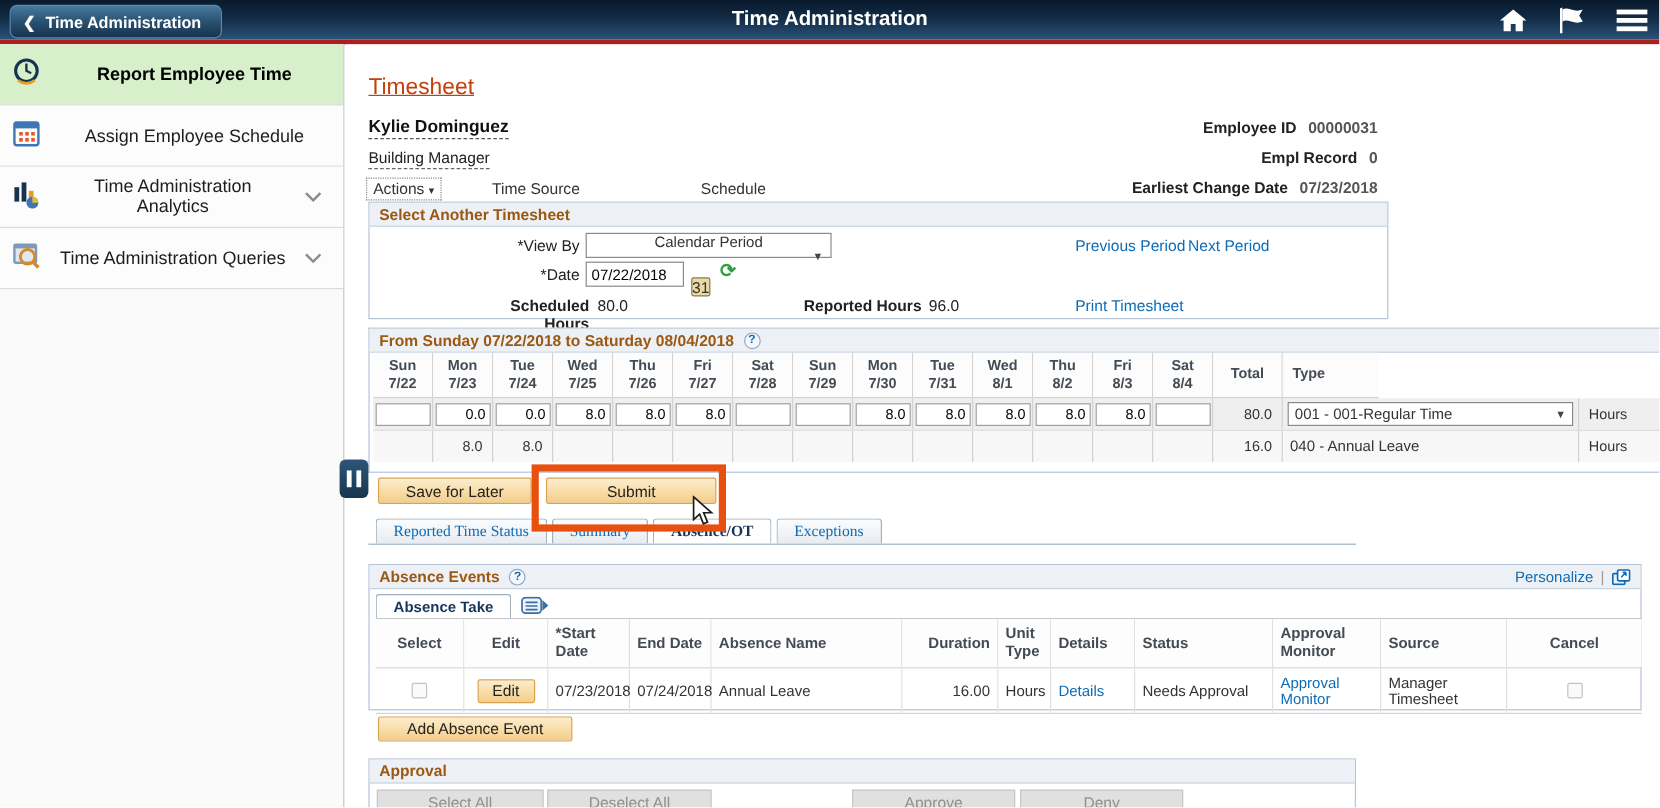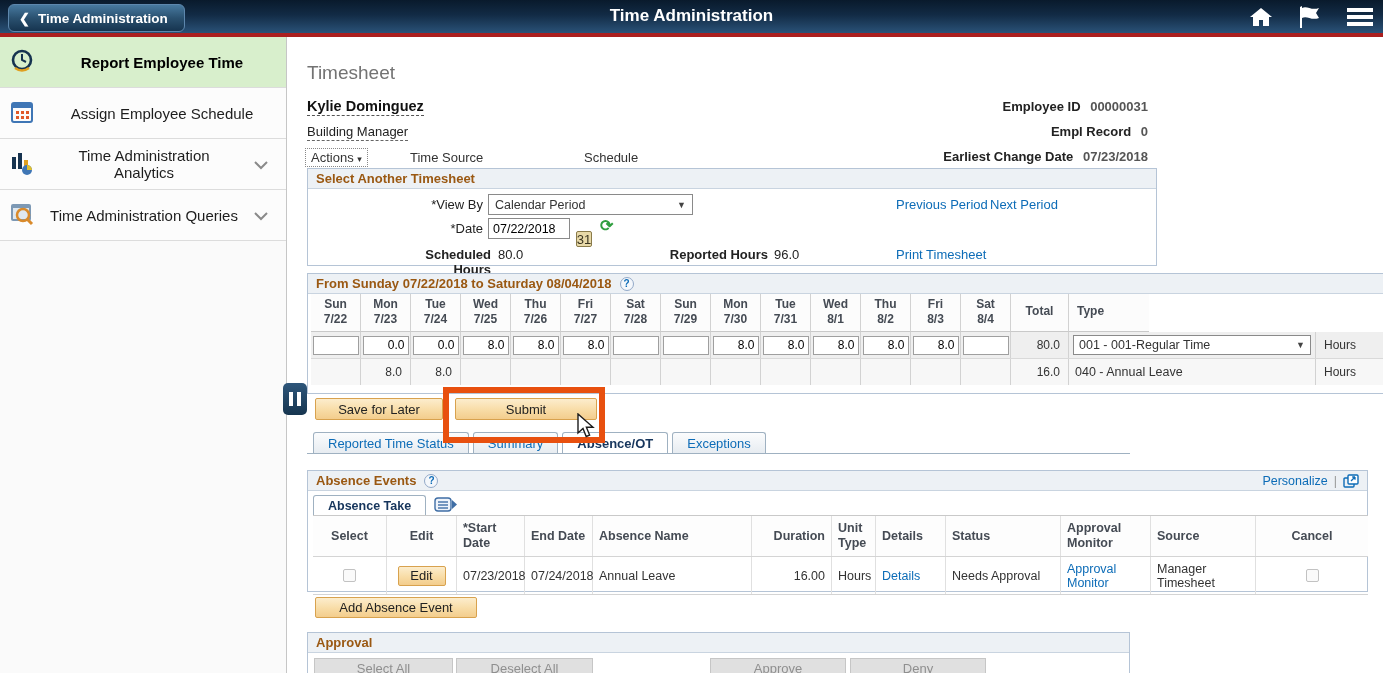--- a/index.html
+++ b/index.html
@@ -35,21 +35,21 @@
   .side-item {
     display:flex; align-items:center; gap:14px; height:51px; padding:0 10px 0 10px;
     border-bottom:1px solid #dcdcdc; font-size:15px; color:#1d1d1d; cursor:pointer; background:#fcfcfc;
   }
   .side-item.active { background:#d8efcc; font-weight:bold; color:#000; }
   .side-label { flex:1; }
   .side-chev { margin-right:8px; color:#8a8a8a; }
   
   .main { position:absolute; left:288px; top:37px; width:1095px; height:636px; background:#fff; }
   .link { color:#0d6cb7; text-decoration:none; cursor:pointer; }
-  .page-title { position:absolute; left:19px; top:25px; font-size:19px; color:#737373; font-weight:normal; }
+  .page-title { position:absolute; left:19px; top:25px; font-size:19px; color:#c2410c; font-weight:normal;text-decoration:underline; }
   
   .emp-name { position:absolute; left:19px; top:61px; font-size:14.5px; font-weight:bold; color:#111;
     border-bottom:1px dashed #555; padding-bottom:1px; cursor:pointer; }
   .emp-job  { position:absolute; left:19px; top:87px; font-size:13px; color:#222;
     border-bottom:1px dashed #666; padding-bottom:1px; cursor:pointer; }
   .actions-btn { position:absolute; left:17px; top:111px; font-size:13px; color:#333;
     border:1px dotted #888; padding:1px 5px; cursor:pointer; background:#fff; }
   .hdr-lbl { position:absolute; font-size:13px; color:#333; }
   .info-row { position:absolute; font-size:13px; white-space:nowrap; }
   .info-row b { color:#222; }
@@ -94,21 +94,21 @@
     border:1px solid #d8a24e; border-radius:2px; font-size:13px; color:#222;
     display:flex; align-items:center; justify-content:center; cursor:pointer;
   }
   .btn-gray { background:#e0e0e0; border:1px solid #c6c6c6; font-size:13px; color:#8f8f8f;
     display:flex; align-items:center; justify-content:center; }
   
   .tabs { position:absolute; left:25px; top:395px; display:flex; gap:4px; }
   .tab {
     height:21px; padding:0 14px; border:1px solid #9fb1c1; border-bottom:none; border-radius:3px 3px 0 0;
     background:linear-gradient(180deg,#fbfcfd,#e7ecf1); color:#0d6cb7; font-size:13px;
-    display:flex; align-items:center; cursor:pointer;
+    display:flex; align-items:center; cursor:pointer;font-family:Liberation Serif, serif;
   }
   .tab::first-letter { text-decoration:underline; }
   .tab.active { background:#fff; color:#16355c; font-weight:bold; }
   .tabs-line { position:absolute; left:19px; top:416px; width:823px; border-bottom:1px solid #9fb1c1; }
   
   .personalize { margin-left:auto; font-weight:normal; display:flex; align-items:center; gap:6px; font-size:12.5px; }
   .sep { color:#999; }
   .abs-tabrow { position:absolute; left:5px; top:24px; display:flex; align-items:flex-end; gap:8px; }
   .abs-tab { height:20px; padding:0 14px; border:1px solid #9fb1c1; border-bottom:none; border-radius:3px 3px 0 0;
     background:#fff; font-weight:bold; color:#16355c; font-size:12.5px; display:flex; align-items:center; }
@@ -259,21 +259,21 @@
     <div class="info-row" style="left:560px; top:112px; width:300px; text-align:right;">
       <b>Earliest Change Date</b>
       <span class="val">07/23/2018</span>
     </div>
 
     <div class="sect" style="left:19px; top:131px; width:850px; height:98px;">
       <div class="sect-hdr">
         <span>Select Another Timesheet</span>
       </div>
       <div class="form-lbl" style="left:60px; top:28px; width:115px;">*View By</div>
-      <div class="selectbox" style="left:180px; top:25px; width:205px;">
+      <div class="selectbox" style="left:180px; top:25px; width:205px;flex-direction:column;">
         <span>Calendar Period</span>
         <span class="caret">▼</span>
       </div>
       <a class="link" style="position:absolute; left:588px; top:28px;">Previous Period</a>
       <a class="link" style="position:absolute; left:682px; top:28px;">Next Period</a>
 
       <div class="form-lbl" style="left:60px; top:52px; width:115px;">*Date</div>
       <input class="textinput" style="left: 180px; top: 49px; width: 82px;" value="07/22/2018">
       <span class="cal-icon" style="left:268px; top:51px;">31</span>
       <span class="refresh-icon" style="left:292px; top:47px;">⟳</span>

